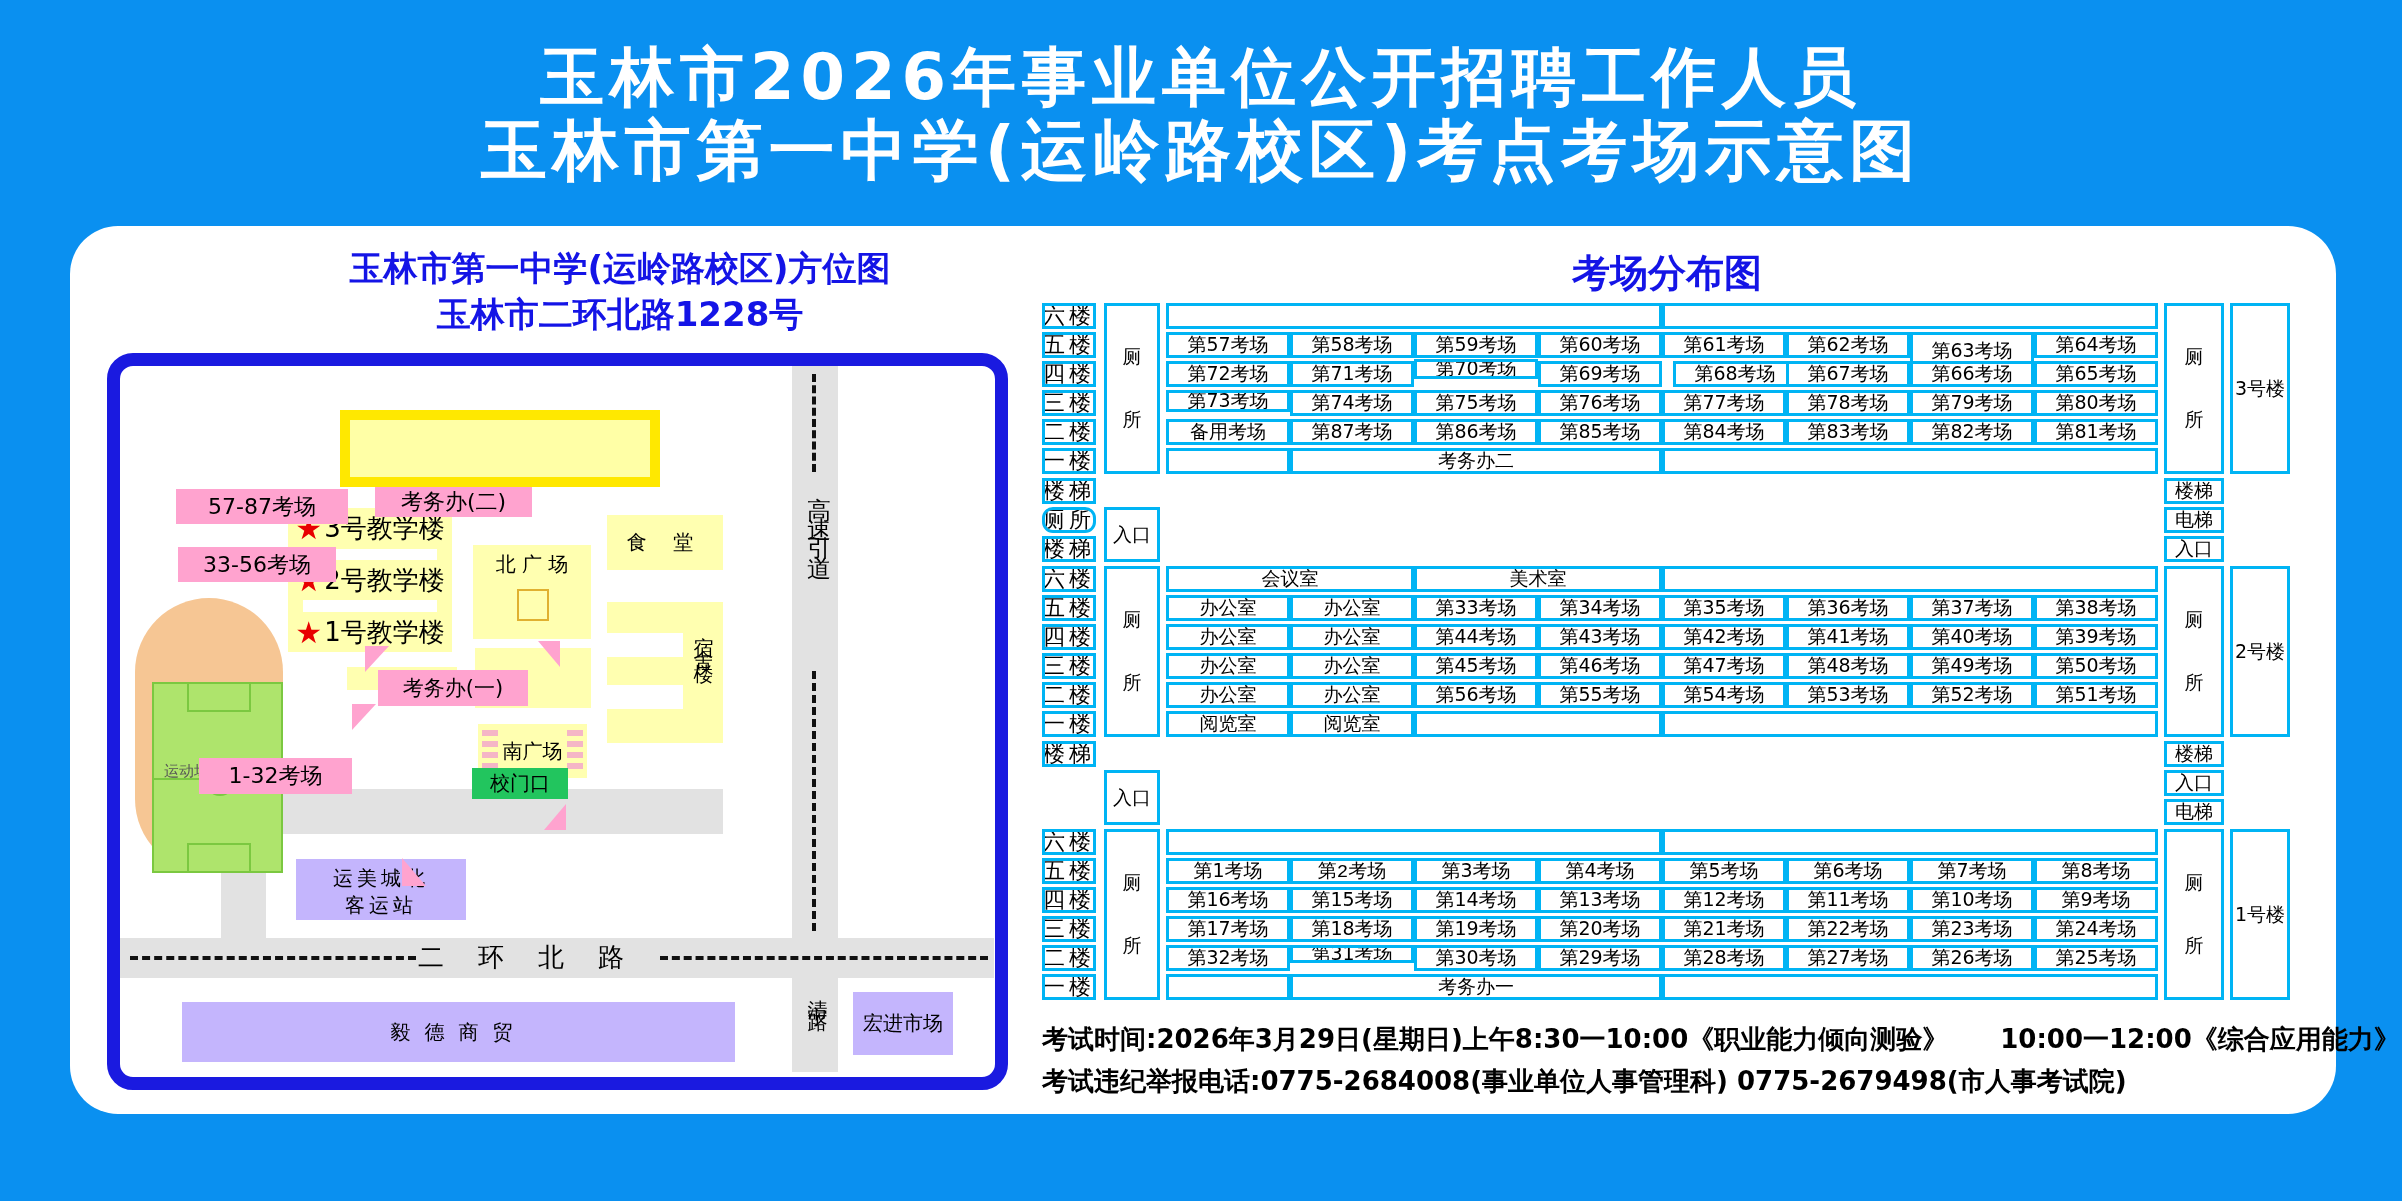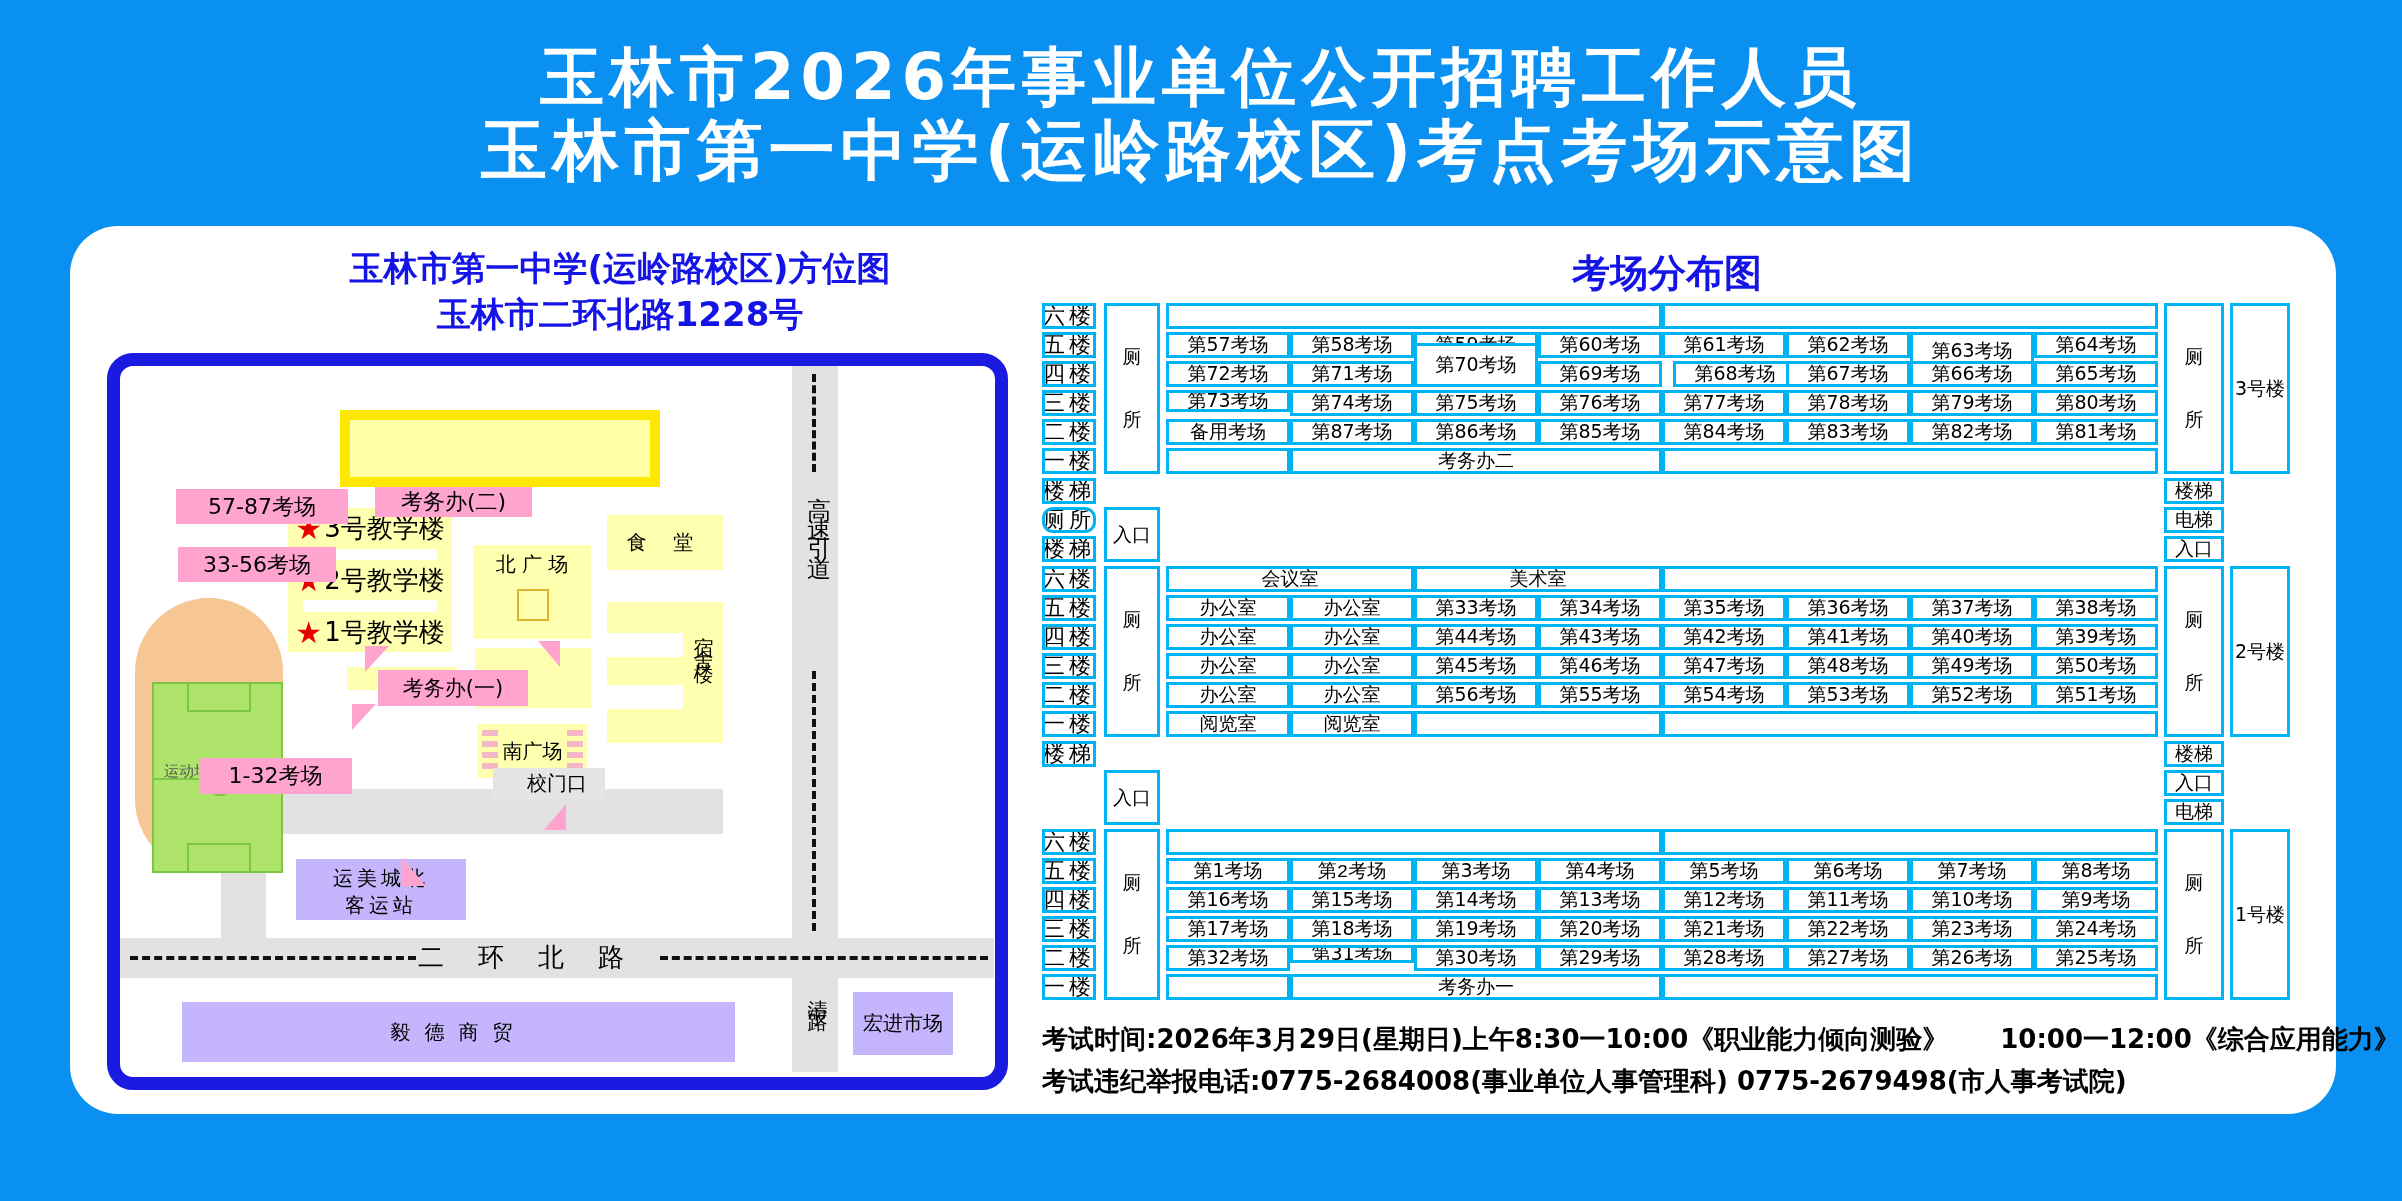--- a/index.html
+++ b/index.html
@@ -96,21 +96,21 @@
         <div class="abs" style="right:4px;top:6px;width:16px;height:42px;background:repeating-linear-gradient(to bottom,#f5b6c6 0 6px,#ffffb0 6px 11px);"></div>
         <div class="maplabel" style="height:100%;">南广场</div>
       </div>
       <div class="abs bldg-y maplabel" style="left:487px;top:149px;width:116px;height:55px;letter-spacing:10px;">食 堂</div>
       <div class="abs bldg-y" style="left:487px;top:236px;width:116px;height:141px;">
         <div class="abs" style="left:0;top:31px;width:76px;height:24px;background:#ffffff;"></div>
         <div class="abs" style="left:0;top:83px;width:76px;height:24px;background:#ffffff;"></div>
         <div class="abs vtext" style="left:84px;top:18px;font-size:20px;letter-spacing:14px;">宿舍楼</div>
       </div>
 
-      <div class="abs maplabel" style="left:373px;top:402px;width:96px;height:31px;background:#e5e5e5;padding-left:16px;">校门口</div>
+      <div class="abs maplabel" style="left:352px;top:402px;width:96px;height:31px;background:#22c55e;">校门口</div>
       <div class="abs pale-y" style="left:176px;top:493px;width:170px;height:61px;text-align:center;font-size:20px;color:#000;">
         <div style="margin-top:6px;letter-spacing:4px;">运美城北</div>
         <div style="letter-spacing:4px;">客运站</div>
       </div>
       <div class="abs pale-y maplabel" style="left:62px;top:636px;width:553px;height:60px;letter-spacing:14px;">毅德商贸</div>
       <div class="abs pale-y maplabel" style="left:733px;top:626px;width:100px;height:63px;">宏进市场</div>
 
       <div class="abs pink" style="left:56px;top:123px;width:172px;height:35px;">57-87考场</div>
       <i class="tri" style="left:245px;top:280px;border-top:26px solid #ffa3cf;border-right:24px solid transparent;"></i>
       <div class="abs pink" style="left:58px;top:181px;width:158px;height:35px;">33-56考场</div>
@@ -141,21 +141,21 @@
           <div class="cell" style="left: 124px; top: 29px; width: 124px; height: 26px;">第57考场</div>
           <div class="cell" style="left: 248px; top: 29px; width: 124px; height: 26px;">第58考场</div>
           <div class="cell" style="left: 372px; top: 29px; width: 124px; height: 26px;">第59考场</div>
           <div class="cell" style="left: 496px; top: 29px; width: 124px; height: 26px;">第60考场</div>
           <div class="cell" style="left: 620px; top: 29px; width: 124px; height: 26px;">第61考场</div>
           <div class="cell" style="left: 744px; top: 29px; width: 124px; height: 26px;">第62考场</div>
           <div class="cell" style="left: 868px; top: 29px; width: 124px; height: 38px;">第63考场</div>
           <div class="cell" style="left: 992px; top: 29px; width: 124px; height: 26px;">第64考场</div>
           <div class="cell" style="left: 124px; top: 58px; width: 124px; height: 26px;">第72考场</div>
           <div class="cell" style="left: 248px; top: 58px; width: 124px; height: 26px;">第71考场</div>
-          <div class="cell" style="left: 372px; top: 40px; width: 124px; height: 44px;">第70考场</div>
+          <div class="cell" style="left: 372px; top: 56px; width: 124px; height: 20px;">第70考场</div>
           <div class="cell" style="left: 496px; top: 58px; width: 124px; height: 26px;">第69考场</div>
           <div class="cell" style="left: 631px; top: 58px; width: 124px; height: 26px;">第68考场</div>
           <div class="cell" style="left: 744px; top: 58px; width: 124px; height: 26px;">第67考场</div>
           <div class="cell" style="left: 868px; top: 58px; width: 124px; height: 26px;">第66考场</div>
           <div class="cell" style="left: 992px; top: 58px; width: 124px; height: 26px;">第65考场</div>
           <div class="cell" style="left: 124px; top: 87px; width: 124px; height: 22px;">第73考场</div>
           <div class="cell" style="left: 248px; top: 87px; width: 124px; height: 26px;">第74考场</div>
           <div class="cell" style="left: 372px; top: 87px; width: 124px; height: 26px;">第75考场</div>
           <div class="cell" style="left: 496px; top: 87px; width: 124px; height: 26px;">第76考场</div>
           <div class="cell" style="left: 620px; top: 87px; width: 124px; height: 26px;">第77考场</div>

